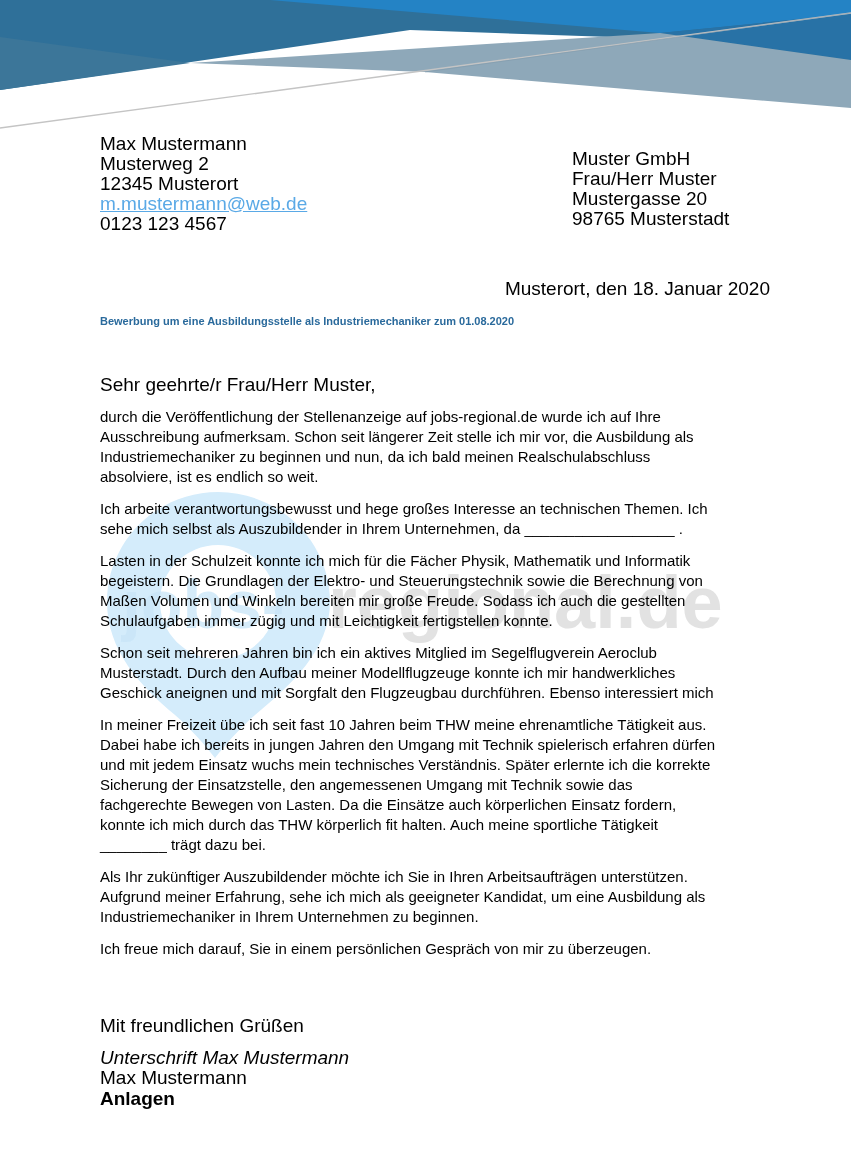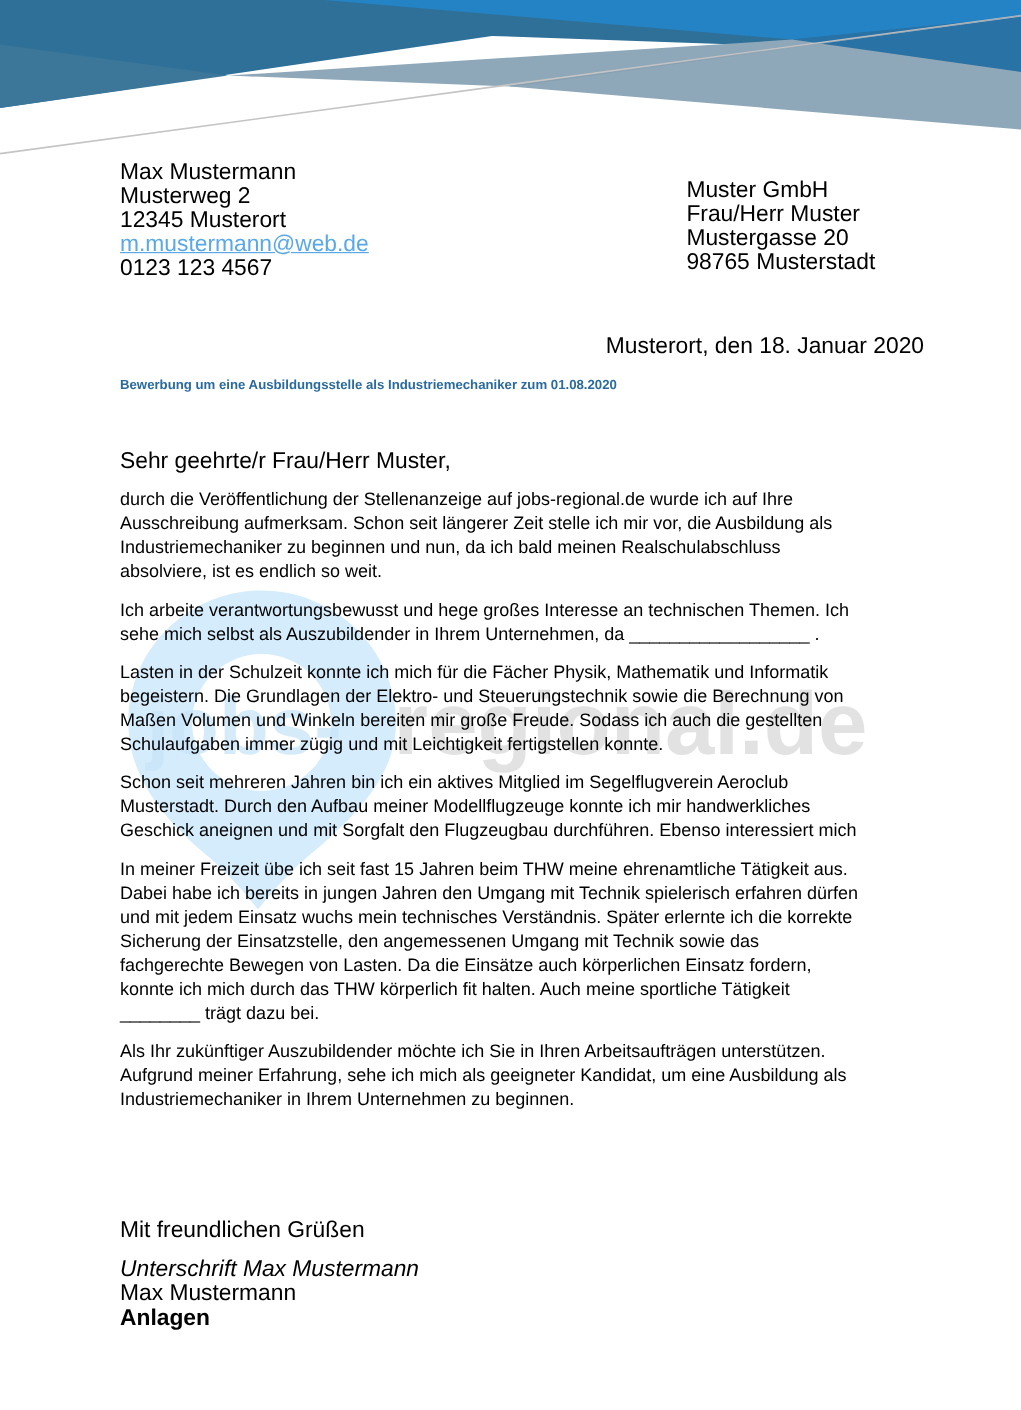--- a/index.html
+++ b/index.html
@@ -78,31 +78,34 @@
     <span>begeistern. Die Grundlagen der Elektro- und Steuerungstechnik sowie die Berechnung von</span>
     <span>Maßen Volumen und Winkeln bereiten mir große Freude. Sodass ich auch die gestellten</span>
     <span>Schulaufgaben immer zügig und mit Leichtigkeit fertigstellen konnte.</span>
   </p>
   <p>
     <span>Schon seit mehreren Jahren bin ich ein aktives Mitglied im Segelflugverein Aeroclub</span>
     <span>Musterstadt. Durch den Aufbau meiner Modellflugzeuge konnte ich mir handwerkliches</span>
     <span>Geschick aneignen und mit Sorgfalt den Flugzeugbau durchführen. Ebenso interessiert mich</span>
   </p>
   <p>
-    <span>In meiner Freizeit übe ich seit fast 15 Jahren beim THW meine ehrenamtliche Tätigkeit aus.</span>
+    <span>In meiner Freizeit übe ich seit fast 10 Jahren beim THW meine ehrenamtliche Tätigkeit aus.</span>
     <span>Dabei habe ich bereits in jungen Jahren den Umgang mit Technik spielerisch erfahren dürfen</span>
     <span>und mit jedem Einsatz wuchs mein technisches Verständnis. Später erlernte ich die korrekte</span>
     <span>Sicherung der Einsatzstelle, den angemessenen Umgang mit Technik sowie das</span>
     <span>fachgerechte Bewegen von Lasten. Da die Einsätze auch körperlichen Einsatz fordern,</span>
     <span>konnte ich mich durch das THW körperlich fit halten. Auch meine sportliche Tätigkeit</span>
     <span>________ trägt dazu bei.</span>
   </p>
   <p>
     <span>Als Ihr zukünftiger Auszubildender möchte ich Sie in Ihren Arbeitsaufträgen unterstützen.</span>
     <span>Aufgrund meiner Erfahrung, sehe ich mich als geeigneter Kandidat, um eine Ausbildung als</span>
     <span>Industriemechaniker in Ihrem Unternehmen zu beginnen.</span>
   </p>
+  <p>
+    <span>Ich freue mich darauf, Sie in einem persönlichen Gespräch von mir zu überzeugen.</span>
+  </p>
 </div>
 
 <div class="text closing">Mit freundlichen Grüßen</div>
 <div class="text signature">Unterschrift Max Mustermann</div>
 <div class="text name">Max Mustermann</div>
 <div class="text attachments">Anlagen</div>
 
 </body></html>

